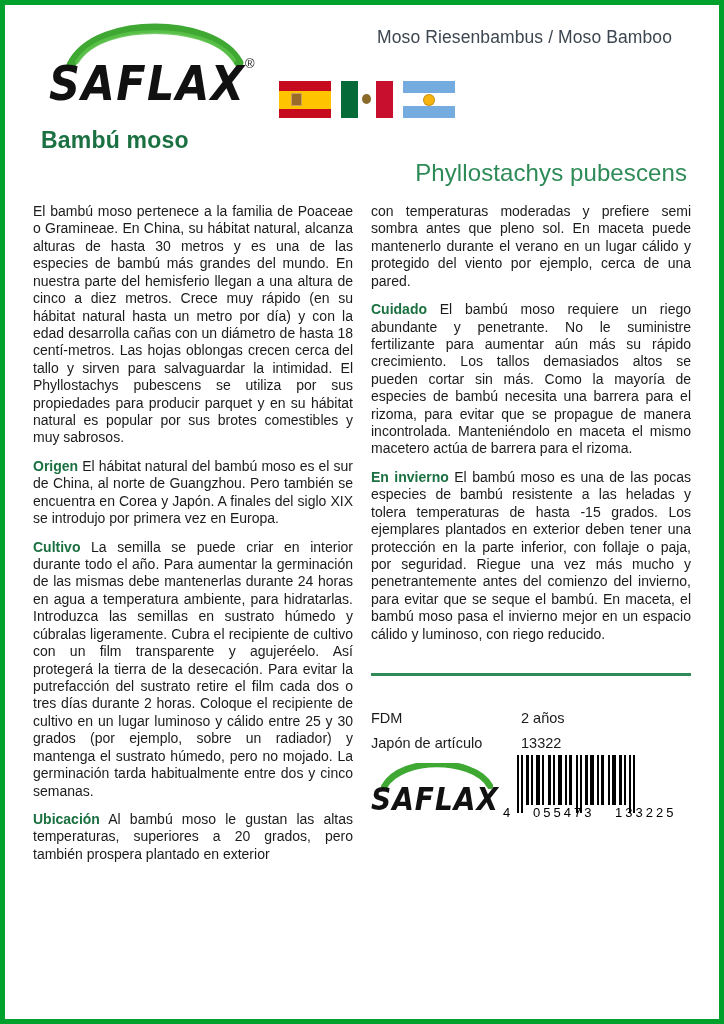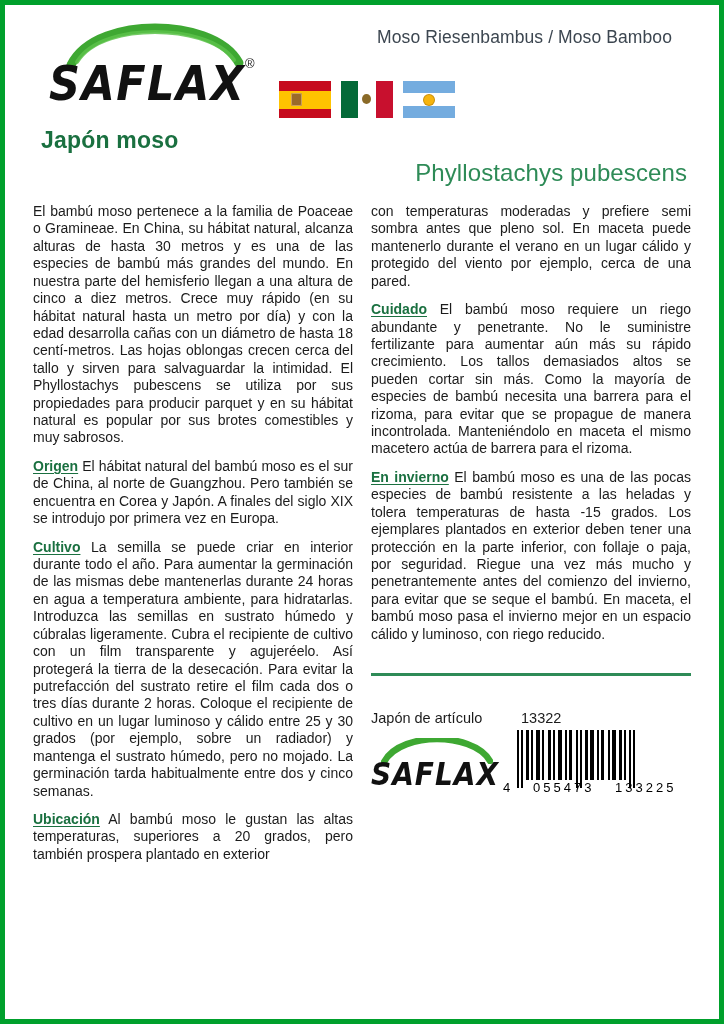--- a/index.html
+++ b/index.html
@@ -179,21 +179,20 @@
     line-height: 1.245;
     color: #1b1b1b;
     text-align: justify;
     text-justify: inter-word;
     hyphens: manual;
   }
   .col p:last-child { margin-bottom: 0; }
   .lead {
     font-weight: 700;
     color: #1A7040;
-    text-decoration: underline;
     text-underline-offset: 2px;
   }
 
   
   .rule {
     height: 3px;
     background: #2E8B57;
     margin: 30px 0 0 0;
   }
   .info-table {
@@ -295,21 +294,21 @@
       </div>
       <div class="flag flag-ar">
             <i class="sun"></i>
           </div>
     </div>
 
     <div class="header-title">Moso Riesenbambus / Moso Bamboo</div>
   </div>
 
   <div class="title-row">
-    <div class="common-name">Japón moso</div>
+    <div class="common-name">Bambú moso</div>
     <div class="botanical-name">Phyllostachys pubescens</div>
   </div>
 
   <div class="columns">
 
     <div class="col">
       <p>El bambú moso pertenece a la familia de Poaceae o Gramineae. En China, su hábitat natural, alcanza alturas de hasta 30 metros y es una de las especies de bambú más grandes del mundo. En nuestra parte del hemisferio llegan a una altura de cinco a diez metros. Crece muy rápido (en su hábitat natural hasta un metro por día) y con la edad desarrolla cañas con un diámetro de hasta 18 centí-metros. Las hojas oblongas crecen cerca del tallo y sirven para salvaguardar la intimidad. El Phyllostachys pubescens se utiliza por sus propiedades para producir parquet y en su hábitat natural es popular por sus brotes comestibles y muy sabrosos.</p>
 
       <p><span class="lead">Origen</span> <span>El hábitat natural del bambú moso es el sur de China, al norte de Guangzhou. Pero también se encuentra en Corea y Japón. A finales del siglo XIX se introdujo por primera vez en Europa.</span></p>
 
@@ -321,20 +320,24 @@
     <div class="col">
       <p>con temperaturas moderadas y prefiere semi sombra antes que pleno sol. En maceta puede mantenerlo durante el verano en un lugar cálido y protegido del viento por ejemplo, cerca de una pared.</p>
 
       <p><span class="lead">Cuidado</span> <span>El bambú moso requiere un riego abundante y penetrante. No le suministre fertilizante para aumentar aún más su rápido crecimiento. Los tallos demasiados altos se pueden cortar sin más. Como la mayoría de especies de bambú necesita una barrera para el rizoma, para evitar que se propague de manera incontrolada. Manteniéndolo en maceta el mismo macetero actúa de barrera para el rizoma.</span></p>
 
       <p><span class="lead">En invierno</span> <span>El bambú moso es una de las pocas especies de bambú resistente a las heladas y tolera temperaturas de hasta -15 grados. Los ejemplares plantados en exterior deben tener una protección en la parte inferior, con follaje o paja, por seguridad. Riegue una vez más mucho y penetrantemente antes del comienzo del invierno, para evitar que se seque el bambú. En maceta, el bambú moso pasa el invierno mejor en un espacio cálido y luminoso, con riego reducido.</span></p>
 
       <div class="rule"></div>
 
       <div class="info-table">
+        <div class="info-row">
+          <div class="info-label">FDM</div>
+          <div class="info-value">2 años</div>
+        </div>
         <div class="info-row">
           <div class="info-label">Japón de artículo</div>
           <div class="info-value">13322</div>
         </div>
       </div>
 
       <div class="footer-brand">
         <div class="footer-logo">
           <svg class="footer-swoosh" viewBox="0 0 112 26">
             <path d="M3 24 C12 7, 37 1, 56 1 C75 1, 100 7, 109 23" fill="none" stroke="#3EA832" stroke-width="6.5" stroke-linecap="round"></path>

